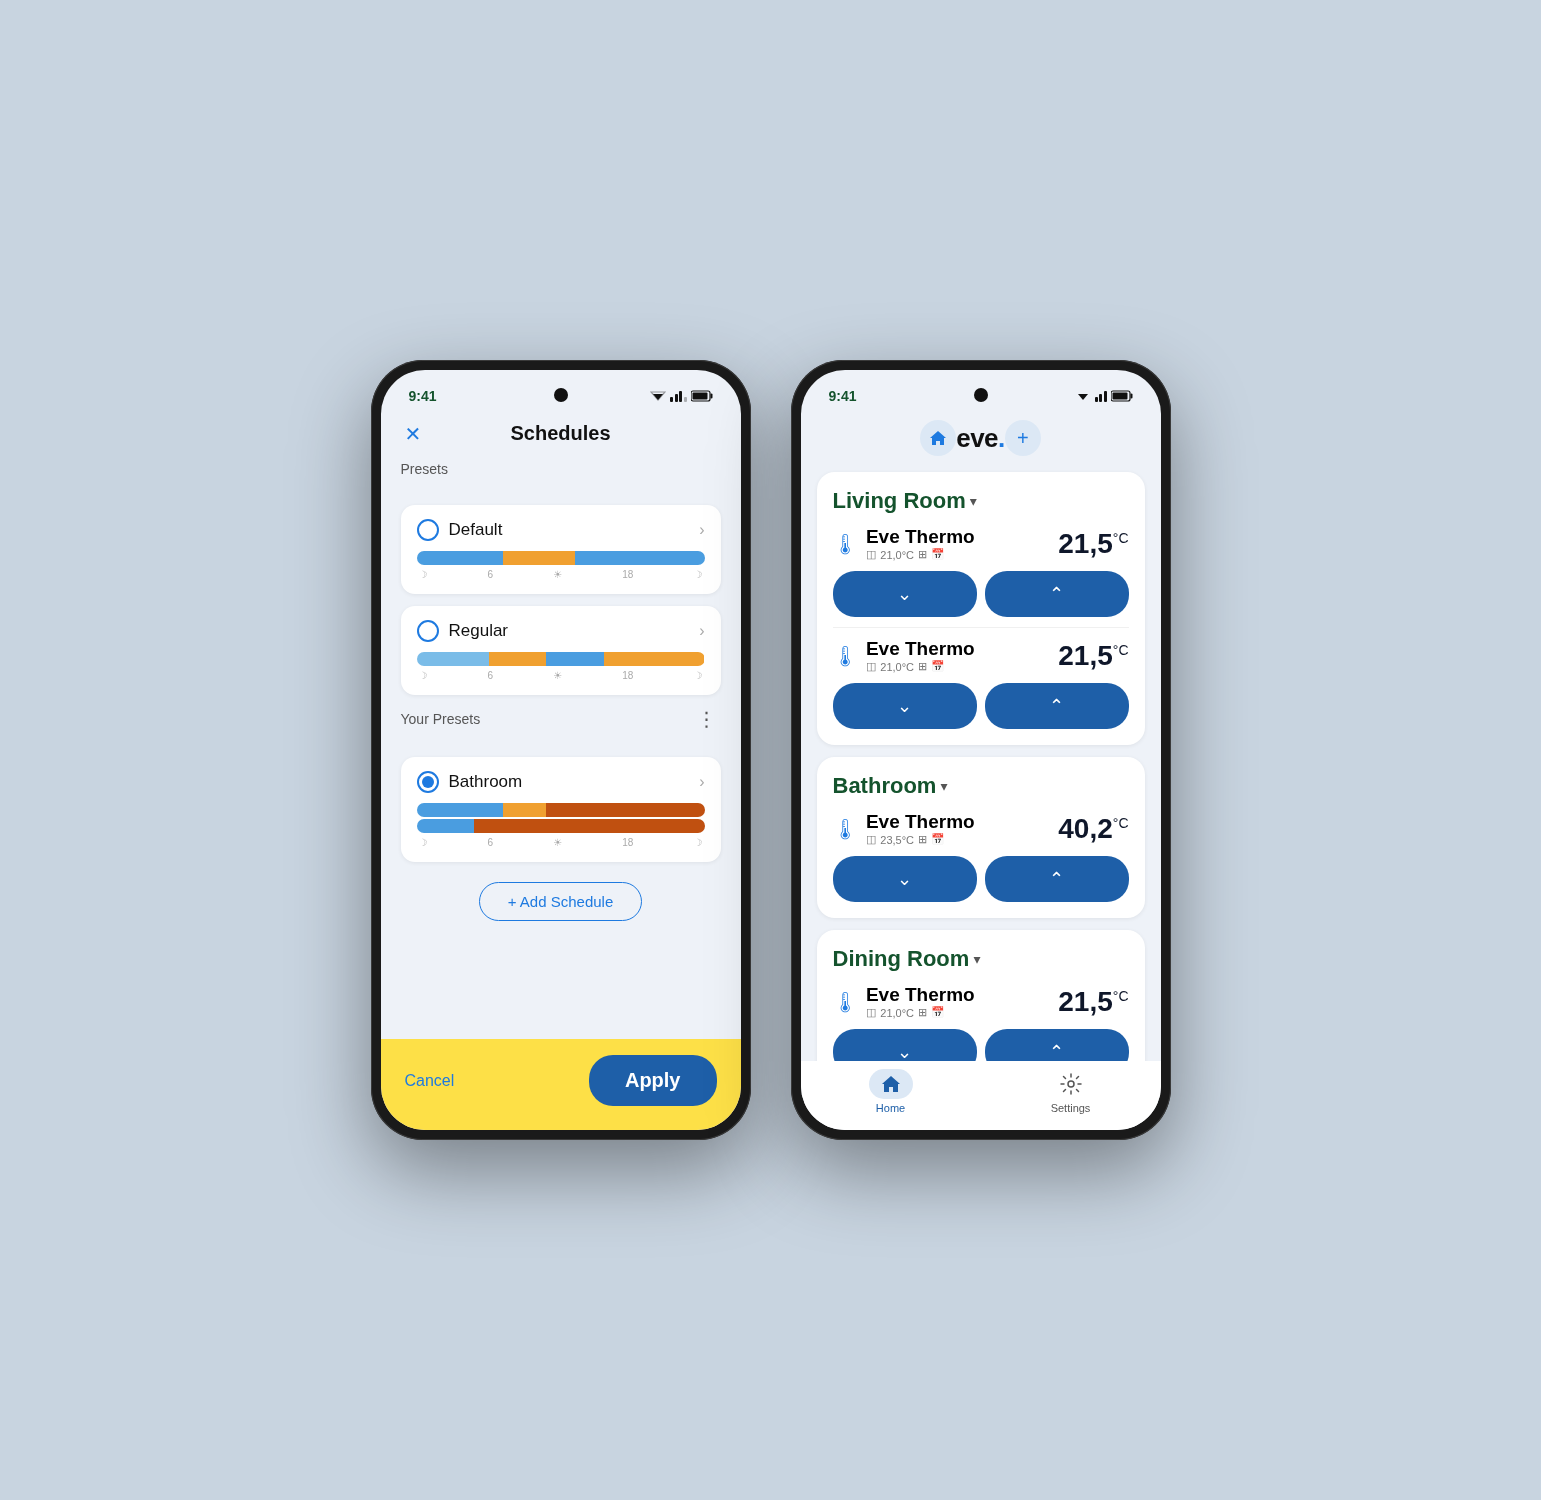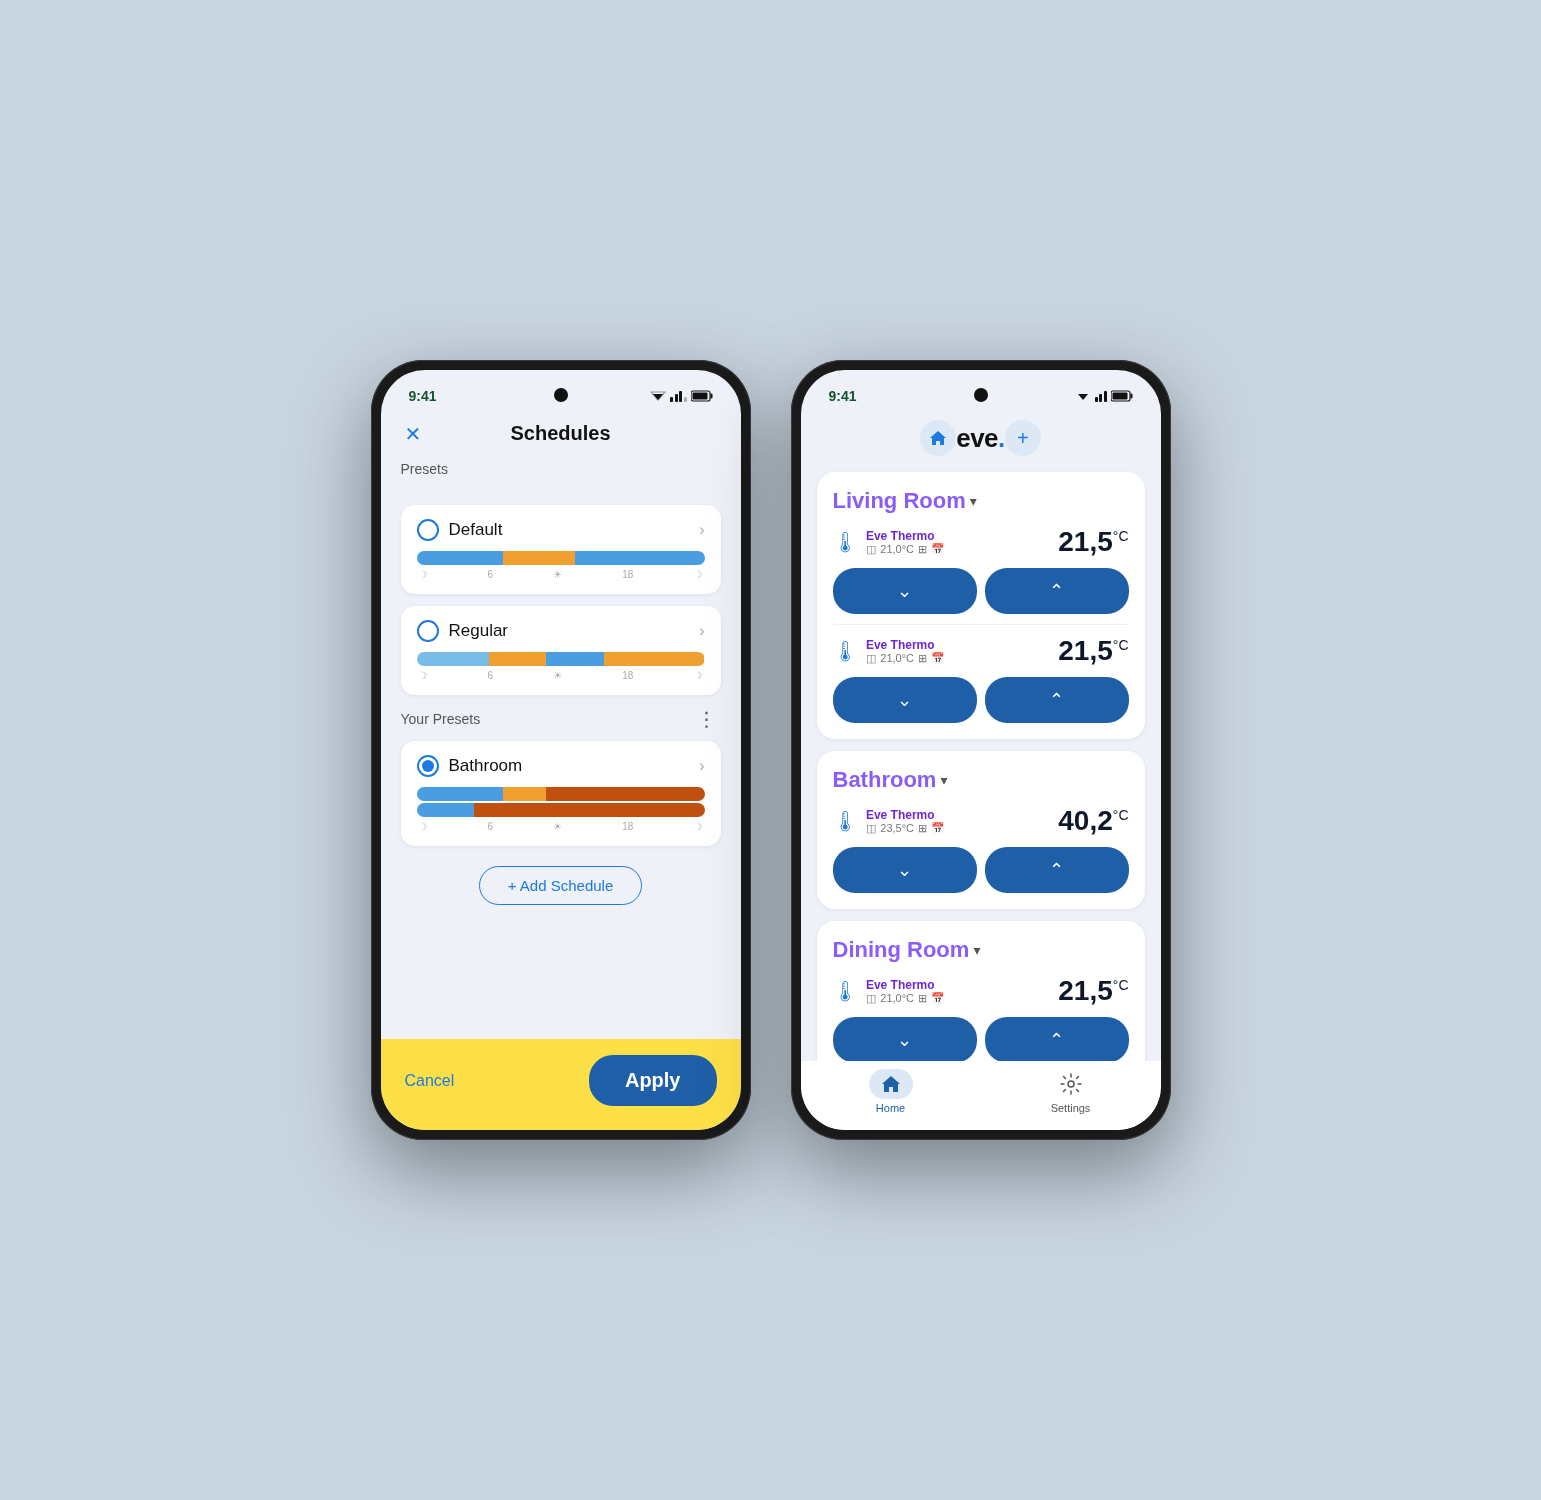--- a/index.html
+++ b/index.html
@@ -165,21 +165,21 @@
       justify-content: space-between;
       font-size: 10px;
       color: #aaa;
       padding: 0 2px;
     }
 
     .your-presets-header {
       display: flex;
       align-items: center;
       justify-content: space-between;
-      margin-bottom: 10px;
+      margin-bottom: 26px;
     }
     .more-dots {
       font-size: 20px;
       color: #555;
       cursor: pointer;
       padding: 0 4px;
     }
 
     .add-schedule-btn {
       display: flex;
@@ -284,42 +284,42 @@
 
     .room-title-row {
       display: flex;
       align-items: center;
       gap: 4px;
       margin-bottom: 12px;
     }
     .room-name {
       font-size: 22px;
       font-weight: 700;
-      color: #8b5cf6;
+      color: #14532d;
     }
     .dropdown-arrow {
       color: #555;
       font-size: 14px;
     }
 
     .device-row {
       display: flex;
       align-items: center;
       margin-bottom: 10px;
     }
     .thermo-icon {
       font-size: 20px;
       margin-right: 8px;
       color: #1e7ae0;
     }
     .device-info { flex: 1; }
     .device-name {
-      font-size: 12px;
+      font-size: 19px;
       font-weight: 600;
-      color: #6d28d9;
+      color: #000000;
     }
     .device-sub {
       font-size: 11px;
       color: #777;
       display: flex;
       align-items: center;
       gap: 4px;
     }
     .temp-display {
       font-size: 28px;

